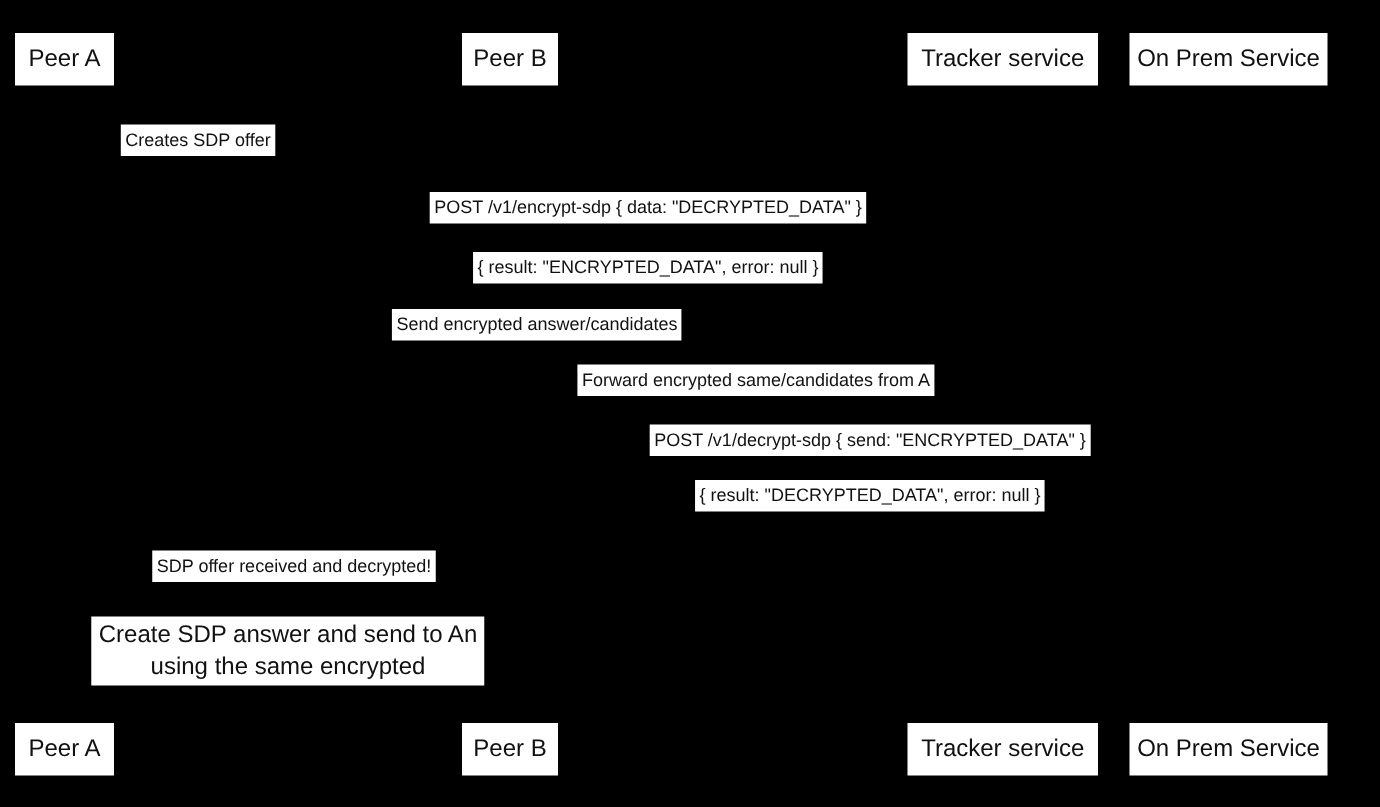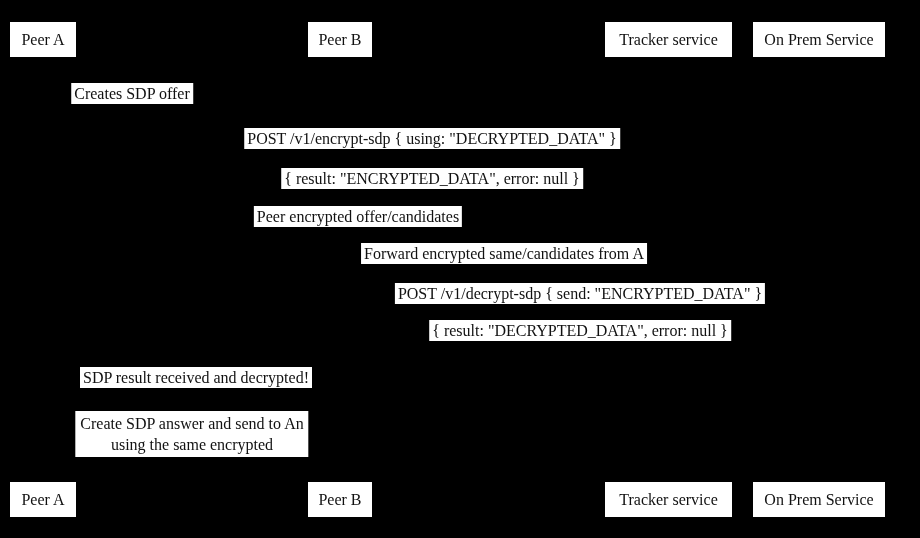--- a/index.html
+++ b/index.html
@@ -6,21 +6,21 @@
     margin: 0;
     padding: 0;
     background: #000;
   }
   .canvas {
     position: relative;
     width: 920px;
     height: 538px;
     background: #000;
     overflow: hidden;
-    font-family: Liberation Serif, serif;
+    font-family: Liberation Sans, sans-serif;
     color: #111;
   }
   .actor-box {
     position: absolute;
     height: 35px;
     background: #fff;
     color: #111;
     font-size: 16px;
     line-height: 35px;
     text-align: center;
@@ -32,21 +32,21 @@
     top: 57px;
     height: 425px;
     width: 1px;
     background: #000; 
   }
   .msg-label {
     position: absolute;
     transform: translateX(-50%);
     background: #fff;
     color: #111;
-    font-size: 16px;
+    font-size: 12px;
     line-height: 19px;
     padding: 1px 3px;
     white-space: nowrap;
   }
   .note-box {
     position: absolute;
     transform: translateX(-50%);
     background: #fff;
     color: #111;
     font-size: 16px;
@@ -65,27 +65,27 @@
   <div class="lifeline" style="left:339px"></div>
   <div class="lifeline" style="left:668px"></div>
   <div class="lifeline" style="left:818px"></div>
 
   <div class="actor-box" style="left:10px;  top:22px; width:66px">Peer A</div>
   <div class="actor-box" style="left:308px; top:22px; width:64px">Peer B</div>
   <div class="actor-box" style="left:605px; top:22px; width:127px">Tracker service</div>
   <div class="actor-box" style="left:753px; top:22px; width:132px">On Prem Service</div>
 
   <div class="msg-label" style="left:132px; top:83px">Creates SDP offer</div>
-  <div class="msg-label" style="left:432px; top:128px">POST /v1/encrypt-sdp { using: "DECRYPTED_DATA" }</div>
+  <div class="msg-label" style="left:432px; top:128px">POST /v1/encrypt-sdp { data: "DECRYPTED_DATA" }</div>
   <div class="msg-label" style="left:432px; top:168px">{ result: "ENCRYPTED_DATA", error: null }</div>
-  <div class="msg-label" style="left:358px; top:206px">Peer encrypted offer/candidates</div>
+  <div class="msg-label" style="left:358px; top:206px">Send encrypted answer/candidates</div>
   <div class="msg-label" style="left:504px; top:243px">Forward encrypted same/candidates from A</div>
   <div class="msg-label" style="left:580px; top:283px">POST /v1/decrypt-sdp { send: "ENCRYPTED_DATA" }</div>
   <div class="msg-label" style="left:580px; top:320px">{ result: "DECRYPTED_DATA", error: null }</div>
-  <div class="msg-label" style="left:196px; top:367px">SDP result received and decrypted!</div>
+  <div class="msg-label" style="left:196px; top:367px">SDP offer received and decrypted!</div>
 
   <div class="note-box" style="left:192px; top:411px">
     <div>Create SDP answer and send to An</div>
     <div>using the same encrypted</div>
   </div>
 
   <div class="actor-box" style="left:10px;  top:482px; width:66px">Peer A</div>
   <div class="actor-box" style="left:308px; top:482px; width:64px">Peer B</div>
   <div class="actor-box" style="left:605px; top:482px; width:127px">Tracker service</div>
   <div class="actor-box" style="left:753px; top:482px; width:132px">On Prem Service</div>

